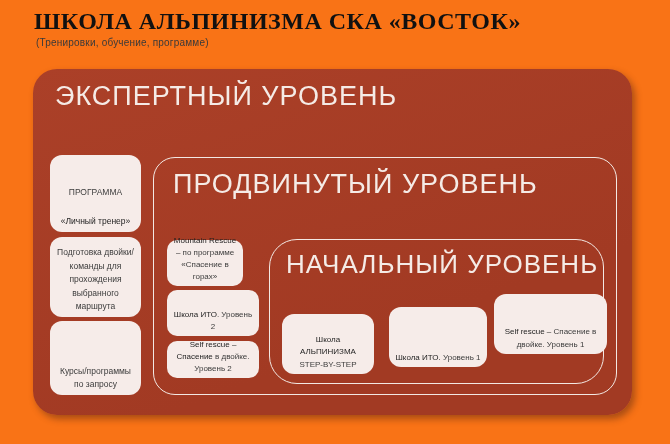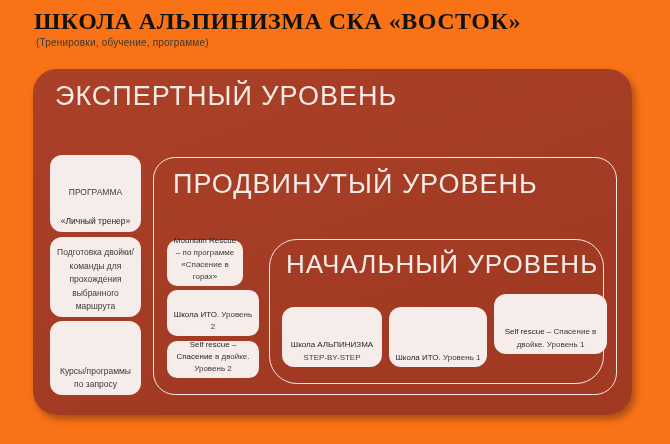--- a/index.html
+++ b/index.html
@@ -46,21 +46,21 @@
   .card .inline-wrap{display:block;}
   .lcard{font-size:8.5px;line-height:1.6;}
   .l1{left:17px;top:86px;width:91px;height:77px;}
   .l2{left:17px;top:168px;width:91px;height:80px;}
   .l3{left:17px;top:252px;width:91px;height:74px;}
   .mcard{font-size:8px;line-height:1.5;border-radius:10px;}
   .m1{left:13px;top:82px;width:76px;height:46px;}
   .m2{left:13px;top:132px;width:92px;height:46px;}
   .m3{left:13px;top:183px;width:92px;height:37px;}
   .bcard{font-size:8px;line-height:1.55;}
-  .b1{left:12px;top:67px;width:100px;height:60px;}
+  .b1{left:12px;top:74px;width:92px;height:60px;}
   .b2{left:119px;top:67px;width:98px;height:60px;}
   .b3{left:224px;top:54px;width:113px;height:60px;}
   .block{display:block;}
 </style>
 </head>
 <body>
 
 <div class="canvas">
 
   <div class="title">ШКОЛА АЛЬПИНИЗМА СКА «ВОСТОК»</div>

